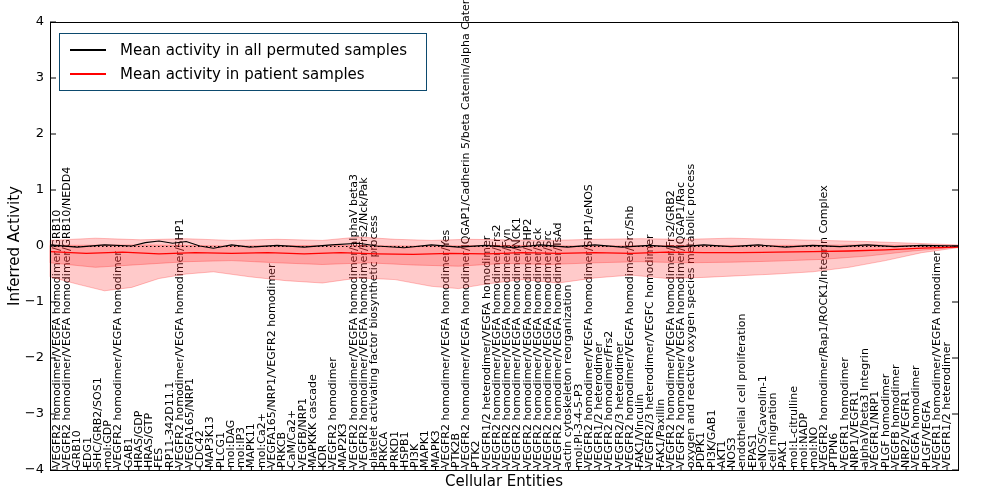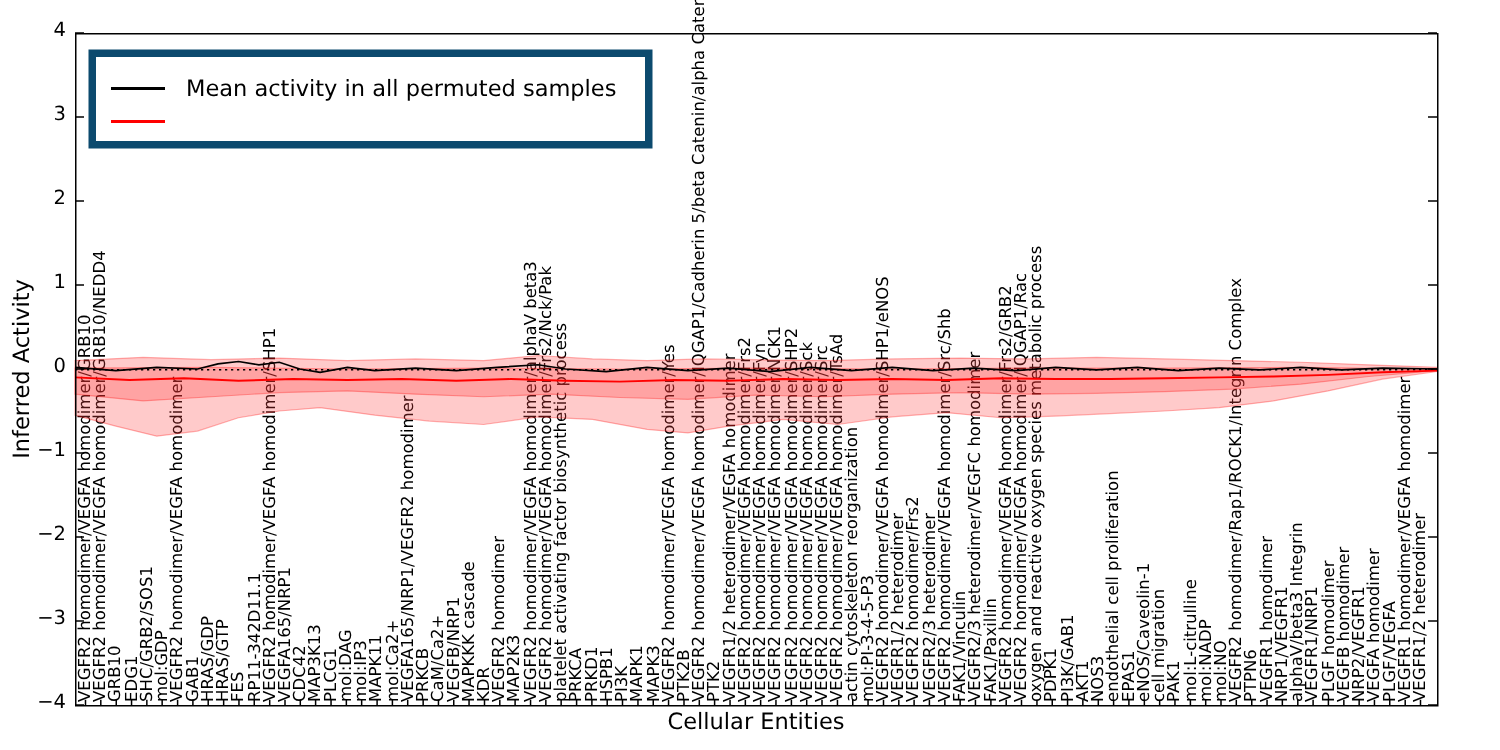--- a/index.html
+++ b/index.html
@@ -9,21 +9,21 @@
          font-size:19px;white-space:nowrap;z-index:4;}
   .ylabel{position:absolute;left:14px;top:246px;transform:translate(-50%,-50%) rotate(-90deg);
           font-size:15px;white-space:nowrap;z-index:4;}
   .xlabel{position:absolute;left:504px;top:472px;transform:translateX(-50%);
           font-size:15px;white-space:nowrap;z-index:4;}
   .ytl{position:absolute;left:0;width:44px;text-align:right;font-size:13px;z-index:4;}
   .xt{position:absolute;transform-origin:0 0;transform:rotate(-90deg);
       font-size:11px;line-height:12px;white-space:nowrap;z-index:2;}
   svg#plot{position:absolute;left:0;top:0;z-index:3;pointer-events:none;}
   .legend{position:absolute;left:59px;top:33px;width:366px;height:56px;background:#fff;
-          border:5px solid #0c4a6e;z-index:5;display:flex;flex-direction:column;justify-content:space-evenly;}
+          border:1px solid #0c4a6e;z-index:5;display:flex;flex-direction:column;justify-content:space-evenly;}
   .lrow{display:flex;align-items:center;gap:14px;padding-left:10px;}
   .lline{display:inline-block;width:36px;height:0;border-top:2px solid #000;}
   .lrow span.ltext{font-size:15px;}
 </style>
 </head>
 <body>
 
 <div class="stage">
   <div class="ylabel">Inferred Activity</div>
   <div class="xlabel">Cellular Entities</div>
@@ -242,15 +242,16 @@
       <line x1="947.0" y1="470" x2="947.0" y2="466.5" stroke="#000" stroke-width="1"></line>
       <rect x="50.5" y="22.5" width="908" height="448" fill="none" stroke="#000" stroke-width="1"></rect>
     </svg>
   <div class="legend">
     <div class="lrow">
       <span class="lline" id="lline0" style="border-top-color: rgb(0, 0, 0);"></span>
       <span class="ltext">Mean activity in all permuted samples</span>
     </div>
     <div class="lrow">
       <span class="lline" id="lline1" style="border-top-color: rgb(255, 0, 0);"></span>
+      <span class="ltext">Mean activity in patient samples</span>
     </div>
   </div>
 </div>
 
 </body></html>

